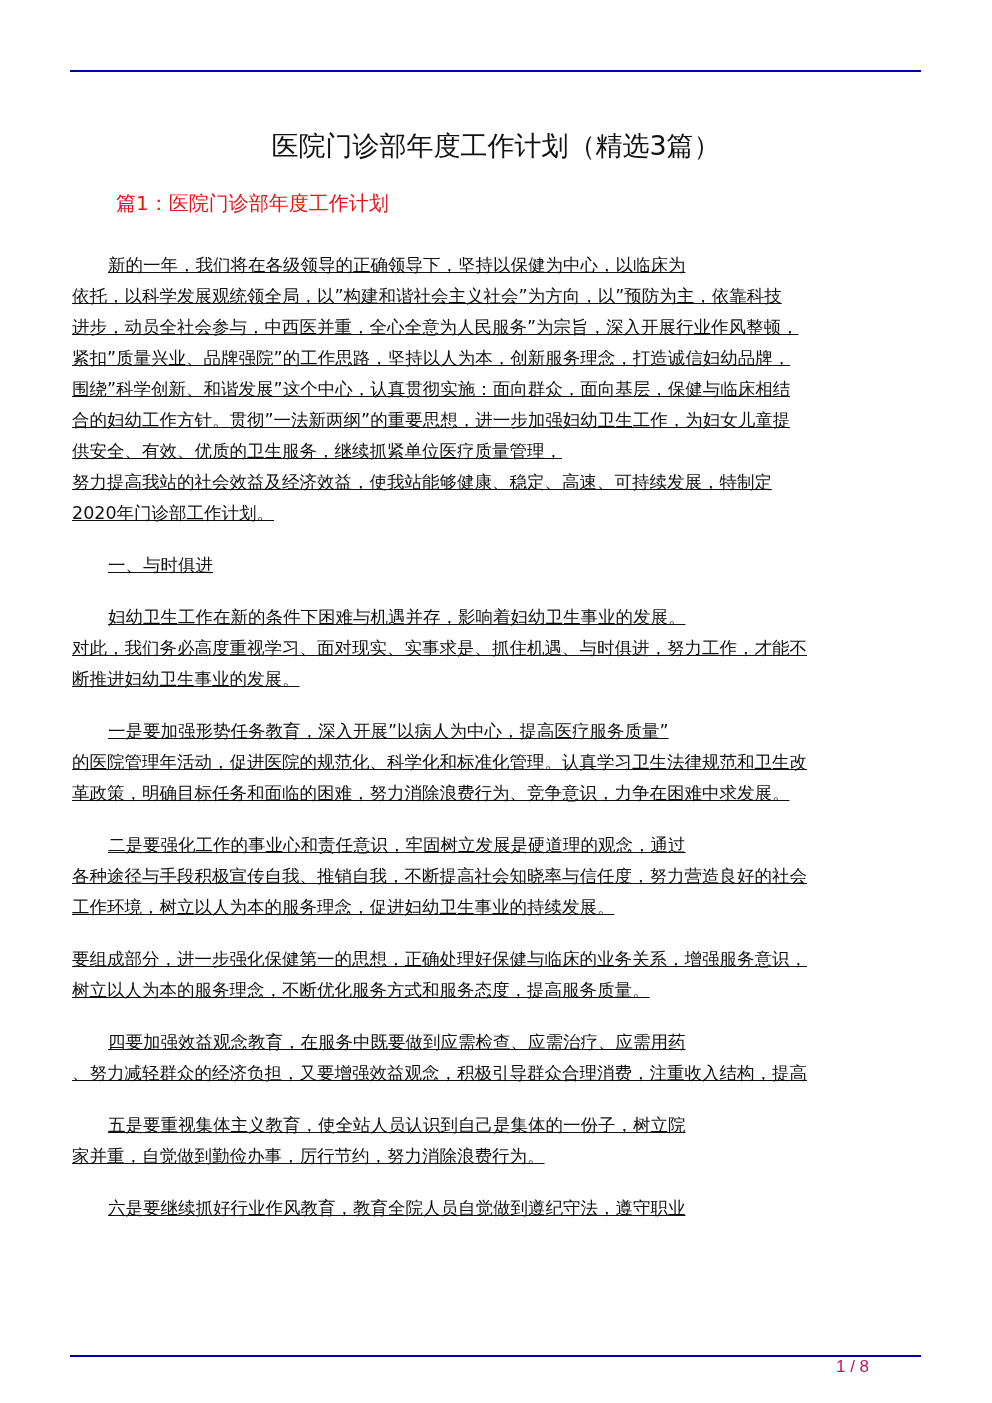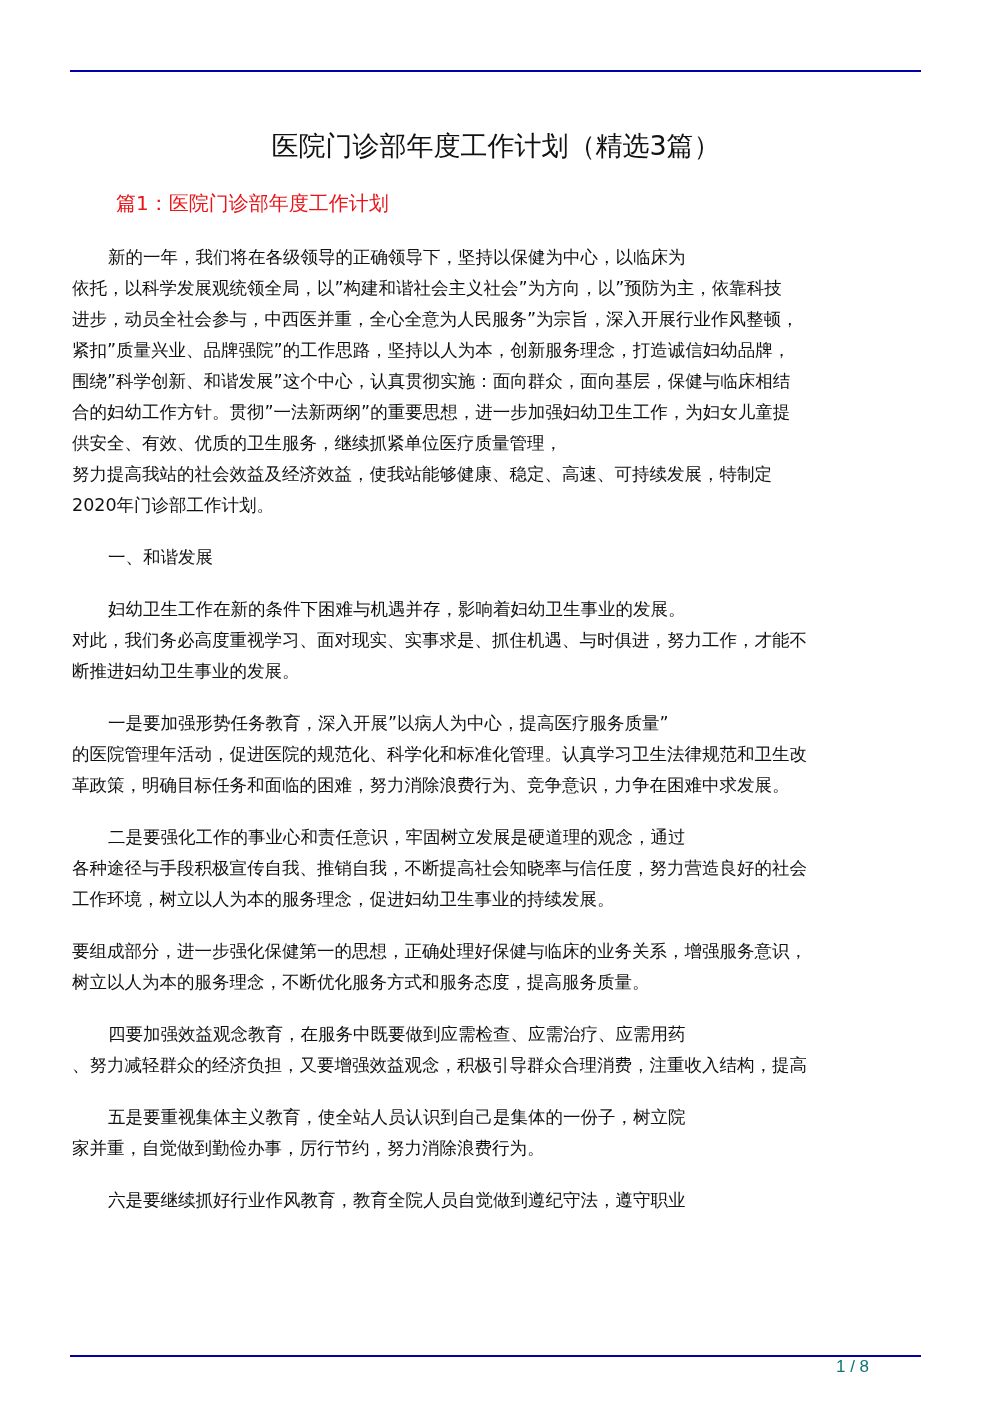--- a/index.html
+++ b/index.html
@@ -5,24 +5,24 @@
   html, body { margin: 0; padding: 0; background: #ffffff; }
   body { width: 992px; height: 1403px; position: relative; overflow: hidden;
          font-family: "DejaVu Sans", "Liberation Sans", sans-serif; color: #111111; }
   .rule { position: absolute; left: 70px; width: 851px; height: 2px; background: #0000a8; }
   .rule.top { top: 70px; }
   .rule.bottom { top: 1355px; }
   .title { position: absolute; top: 128px; left: 0; width: 992px; text-align: center;
            font-size: 27px; color: #111111; letter-spacing: 0px; }
   .section-heading { position: absolute; top: 190px; left: 72px; font-size: 20px; color: #e8141a; margin-left: 44px; }
   .body { position: absolute; top: 242px; left: 72px; width: 840px; font-size: 17.5px; line-height: 31px; }
-  .para { margin: 0 0 21px 0; }
+  .para { margin: 8px 0 21px 0; text-decoration: underline; }
   .line { display: block; white-space: nowrap; }
   .line.indent { padding-left: 36px; }
-  .page-num { position: absolute; top: 1357px; left: 836px; font-size: 17px; color: #0f766e;
+  .page-num { position: absolute; top: 1357px; left: 836px; font-size: 17px; color: #be185d;
               font-family: "Liberation Sans", sans-serif; }
 </style>
 </head>
 <body>
 
 <div class="rule top"></div>
 
 <div class="title">医院门诊部年度工作计划（精选3篇）</div>
 
 <div class="section-heading">篇1：医院门诊部年度工作计划</div>
@@ -33,21 +33,21 @@
       <span class="line">依托，以科学发展观统领全局，以”构建和谐社会主义社会”为方向，以”预防为主，依靠科技</span>
       <span class="line">进步，动员全社会参与，中西医并重，全心全意为人民服务”为宗旨，深入开展行业作风整顿，</span>
       <span class="line">紧扣”质量兴业、品牌强院”的工作思路，坚持以人为本，创新服务理念，打造诚信妇幼品牌，</span>
       <span class="line">围绕”科学创新、和谐发展”这个中心，认真贯彻实施：面向群众，面向基层，保健与临床相结</span>
       <span class="line">合的妇幼工作方针。贯彻”一法新两纲”的重要思想，进一步加强妇幼卫生工作，为妇女儿童提</span>
       <span class="line">供安全、有效、优质的卫生服务，继续抓紧单位医疗质量管理，</span>
       <span class="line">努力提高我站的社会效益及经济效益，使我站能够健康、稳定、高速、可持续发展，特制定</span>
       <span class="line">2020年门诊部工作计划。</span>
     </div>
     <div class="para">
-      <span class="line indent">一、和谐发展</span>
+      <span class="line indent">一、与时俱进</span>
     </div>
     <div class="para">
       <span class="line indent">妇幼卫生工作在新的条件下困难与机遇并存，影响着妇幼卫生事业的发展。</span>
       <span class="line">对此，我们务必高度重视学习、面对现实、实事求是、抓住机遇、与时俱进，努力工作，才能不</span>
       <span class="line">断推进妇幼卫生事业的发展。</span>
     </div>
     <div class="para">
       <span class="line indent">一是要加强形势任务教育，深入开展”以病人为中心，提高医疗服务质量”</span>
       <span class="line">的医院管理年活动，促进医院的规范化、科学化和标准化管理。认真学习卫生法律规范和卫生改</span>
       <span class="line">革政策，明确目标任务和面临的困难，努力消除浪费行为、竞争意识，力争在困难中求发展。</span>

